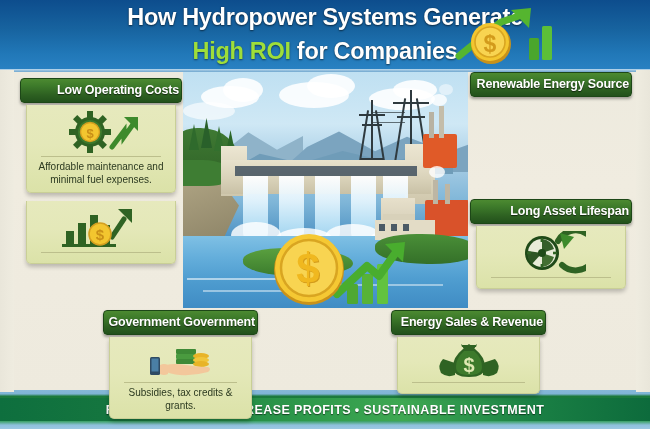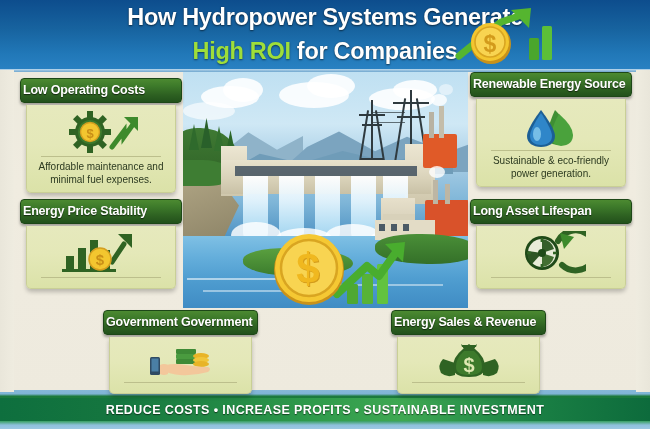--- a/index.html
+++ b/index.html
@@ -71,21 +71,21 @@
   .tree{position:absolute;}
   .coin-big{position:absolute;left:88px;top:158px;width:76px;height:76px;z-index:9;}
   .scene-chart{position:absolute;left:150px;top:168px;width:78px;height:66px;z-index:8;}
   
   .card { position:absolute; z-index:12; }
   .card-hd {
     position:relative;
     background:linear-gradient(180deg,#4c8a31 0%,#3d7a2a 30%,#2d6021 70%,#22511b 100%);
     border:1px solid #1d4717;
     border-radius:4px;
-    color:#ffffff; font-weight:bold; text-align:left;
+    color:#ffffff; font-weight:bold; text-align:right;
     text-shadow:0 1px 1px rgba(0,0,0,.6);
     box-shadow:0 2px 3px rgba(0,0,0,.35);
     padding:4px 2px 5px;
     font-size:12.5px; letter-spacing:-0.2px;
     white-space:nowrap;
   }
   .card-bd {
     position:relative;
     margin:2px 6px 0;
     background:linear-gradient(180deg,#e6e9bd 0%,#e4e8b8 45%,#dbe2a8 100%);
@@ -271,55 +271,40 @@
           <path d="M50 36 L62 20 L62 26 L72 12" stroke="#3d8a2c" stroke-width="5" fill="none" stroke-linecap="round"></path>
           <path d="M62 6 L76 6 L76 20 Z" fill="#3d8a2c"></path>
         </svg>
       </div>
       <div class="card-divider"></div>
       <div class="card-desc">Affordable maintenance and minimal fuel expenses.</div>
     </div>
   </div>
 
   <div class="card" id="card-energy-price-stability">
-    <div class="card-hd">Energy Price Stability</div>
     <div class="card-bd">
       <div class="card-icon">
         <svg width="82" height="42" viewBox="0 0 82 42">
           <rect x="6" y="24" width="8" height="14" fill="#2f6323"></rect>
           <rect x="18" y="16" width="8" height="22" fill="#2f6323"></rect>
           <rect x="30" y="8" width="8" height="30" fill="#2f6323"></rect>
           <rect x="42" y="18" width="8" height="20" fill="#2f6323"></rect>
           <rect x="2" y="37" width="54" height="3" fill="#2f6323"></rect>
           <path d="M52 30 L64 12" stroke="#2f6323" stroke-width="5" fill="none" stroke-linecap="round"></path>
           <path d="M58 2 L72 2 L72 16 Z" fill="#2f6323"></path>
           <circle cx="40" cy="27" r="11" fill="#f3c62f" stroke="#d49f20" stroke-width="1.6"></circle>
           <text x="40" y="33" font-family="Liberation Sans, sans-serif" font-size="15" font-weight="bold" fill="#c98f17" text-anchor="middle">$</text>
         </svg>
       </div>
       <div class="card-divider"></div>
     </div>
   </div>
 
   <div class="card" id="card-renewable-energy-source">
     <div class="card-hd">Renewable Energy Source</div>
-    <div class="card-bd">
-      <div class="card-icon">
-        <svg width="72" height="44" viewBox="0 0 72 44">
-          <path d="M38 4 C38 4 56 20 56 30 C56 38 48 43 38 43 C30 43 24 37 26 29 C28 20 38 4 38 4 Z" fill="#4a9e3d" opacity=".0"></path>
-          <path d="M40 6 Q54 20 54 30 Q54 40 42 41 Q32 40 32 30 Q34 19 40 6 Z" fill="#3f8f34"></path>
-          <path d="M44 10 Q58 22 58 31 Q58 41 46 42 Q36 41 36 31 Q38 20 44 10 Z" fill="#4aa23c"></path>
-          <path d="M26 6 C26 6 12 24 12 32 C12 39 18 43 26 43 C34 43 40 39 40 32 C40 24 26 6 26 6 Z" fill="#1c5f96"></path>
-          <path d="M26 9 C26 9 15 25 15 32 C15 38 20 41 26 41 C32 41 37 38 37 32 C37 25 26 9 26 9 Z" fill="#2f86c9"></path>
-          <ellipse cx="22" cy="30" rx="4" ry="7" fill="#8fd0f0" opacity=".75"></ellipse>
-        </svg>
-      </div>
-      <div class="card-divider"></div>
-      <div class="card-desc">Sustainable &amp; eco-friendly power generation.</div>
-    </div>
   </div>
 
   <div class="card" id="card-long-asset-lifespan">
     <div class="card-hd">Long Asset Lifespan</div>
     <div class="card-bd">
       <div class="card-icon">
         <svg width="70" height="44" viewBox="0 0 70 44">
           <path d="M46 34 A20 20 0 1 0 42 10" stroke="#2f6323" stroke-width="6" fill="none" stroke-linecap="round"></path>
           <path d="M44 2 L58 6 L48 18 Z" fill="#3d8a2c"></path>
           <circle cx="26" cy="22" r="17" fill="#1f4a18"></circle>
@@ -349,20 +334,21 @@
           <ellipse cx="59" cy="13" rx="8" ry="3" fill="#e8b427"></ellipse>
           <ellipse cx="59" cy="17" rx="8" ry="3" fill="#f0c53a"></ellipse>
           <ellipse cx="59" cy="21" rx="8" ry="3" fill="#e8b427"></ellipse>
           <path d="M24 22 Q32 20 44 22 Q58 24 66 24 Q70 26 66 29 Q52 33 38 32 Q28 31 22 28 Z" fill="#f3c79b"></path>
           <path d="M18 22 Q22 20 26 22 L26 31 Q22 33 18 31 Z" fill="#f3c79b"></path>
           <rect x="8" y="14" width="10" height="18" rx="1.5" fill="#2f4b63"></rect>
           <rect x="9.5" y="15.5" width="7" height="13" fill="#4a7fa5"></rect>
         </svg>
       </div>
       <div class="card-divider"></div>
+      <div class="card-desc">Subsidies, tax credits &amp; grants.</div>
     </div>
   </div>
 
   <div class="card" id="card-energy-sales-revenue">
     <div class="card-hd">Energy Sales &amp; Revenue</div>
     <div class="card-bd">
       <div class="card-icon">
         <svg width="72" height="36" viewBox="0 0 72 36">
           <path d="M10 16 Q4 22 8 30 Q14 35 22 32 L22 20 Z" fill="#2f6323"></path>
           <path d="M62 16 Q68 22 64 30 Q58 35 50 32 L50 20 Z" fill="#2f6323"></path>

